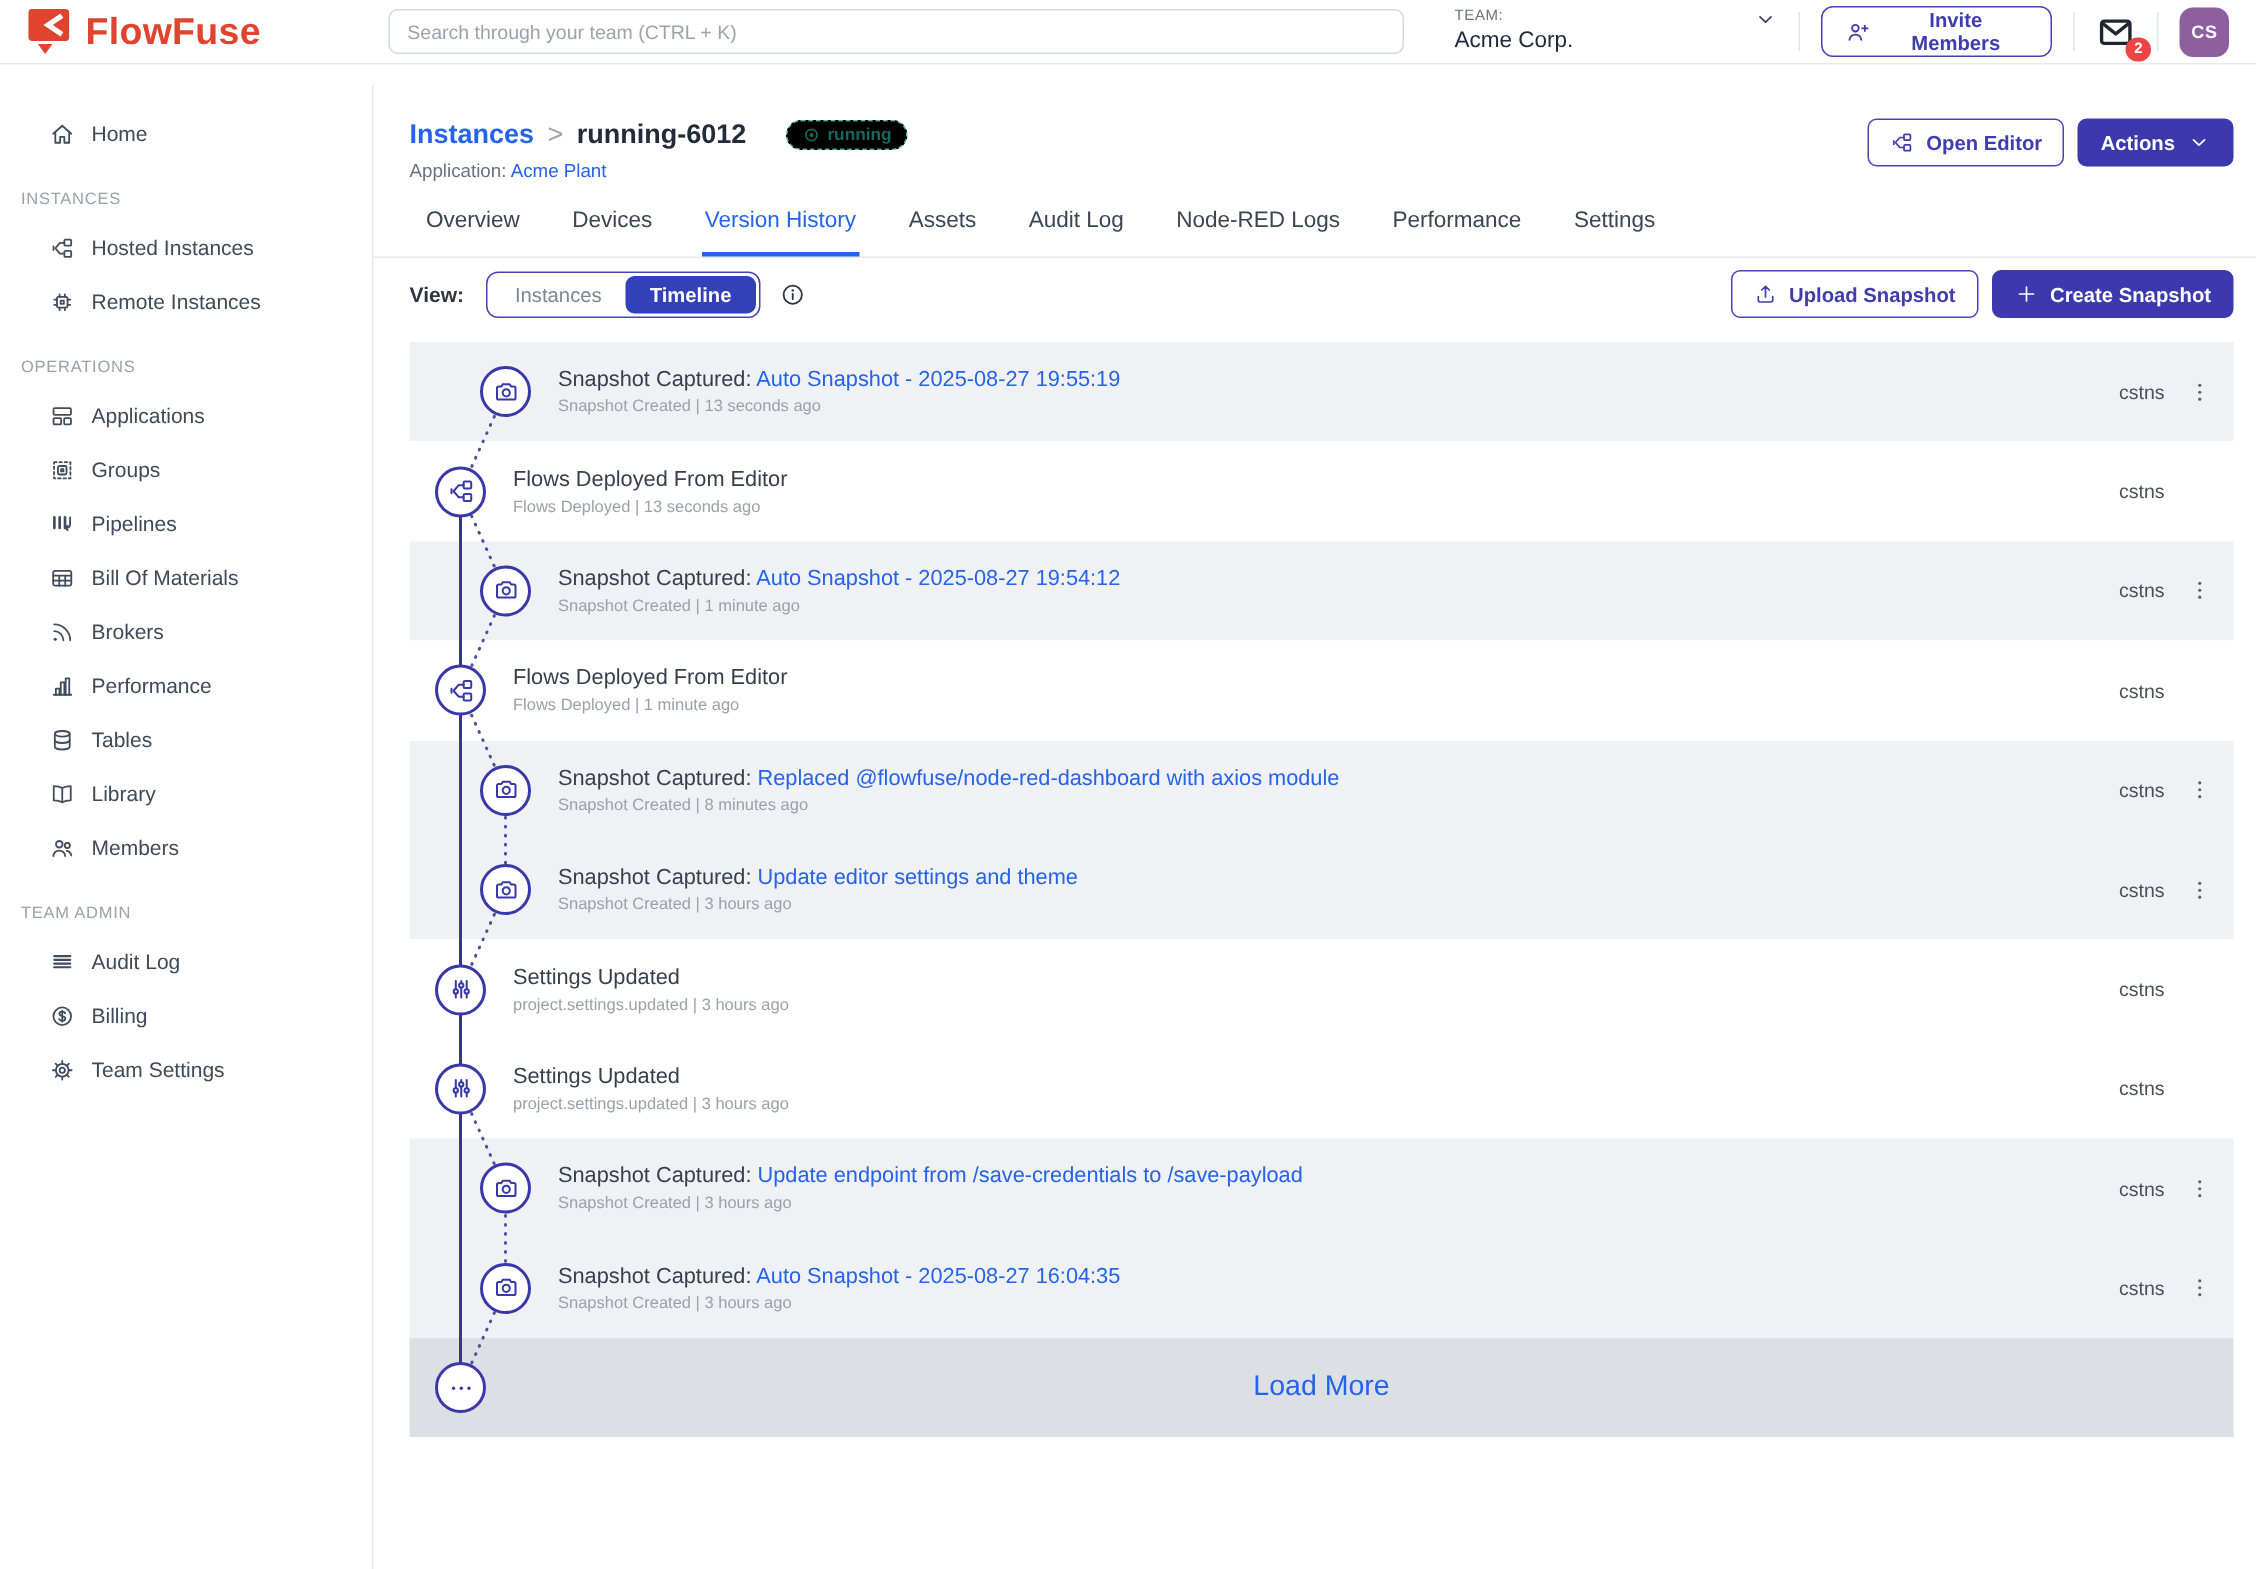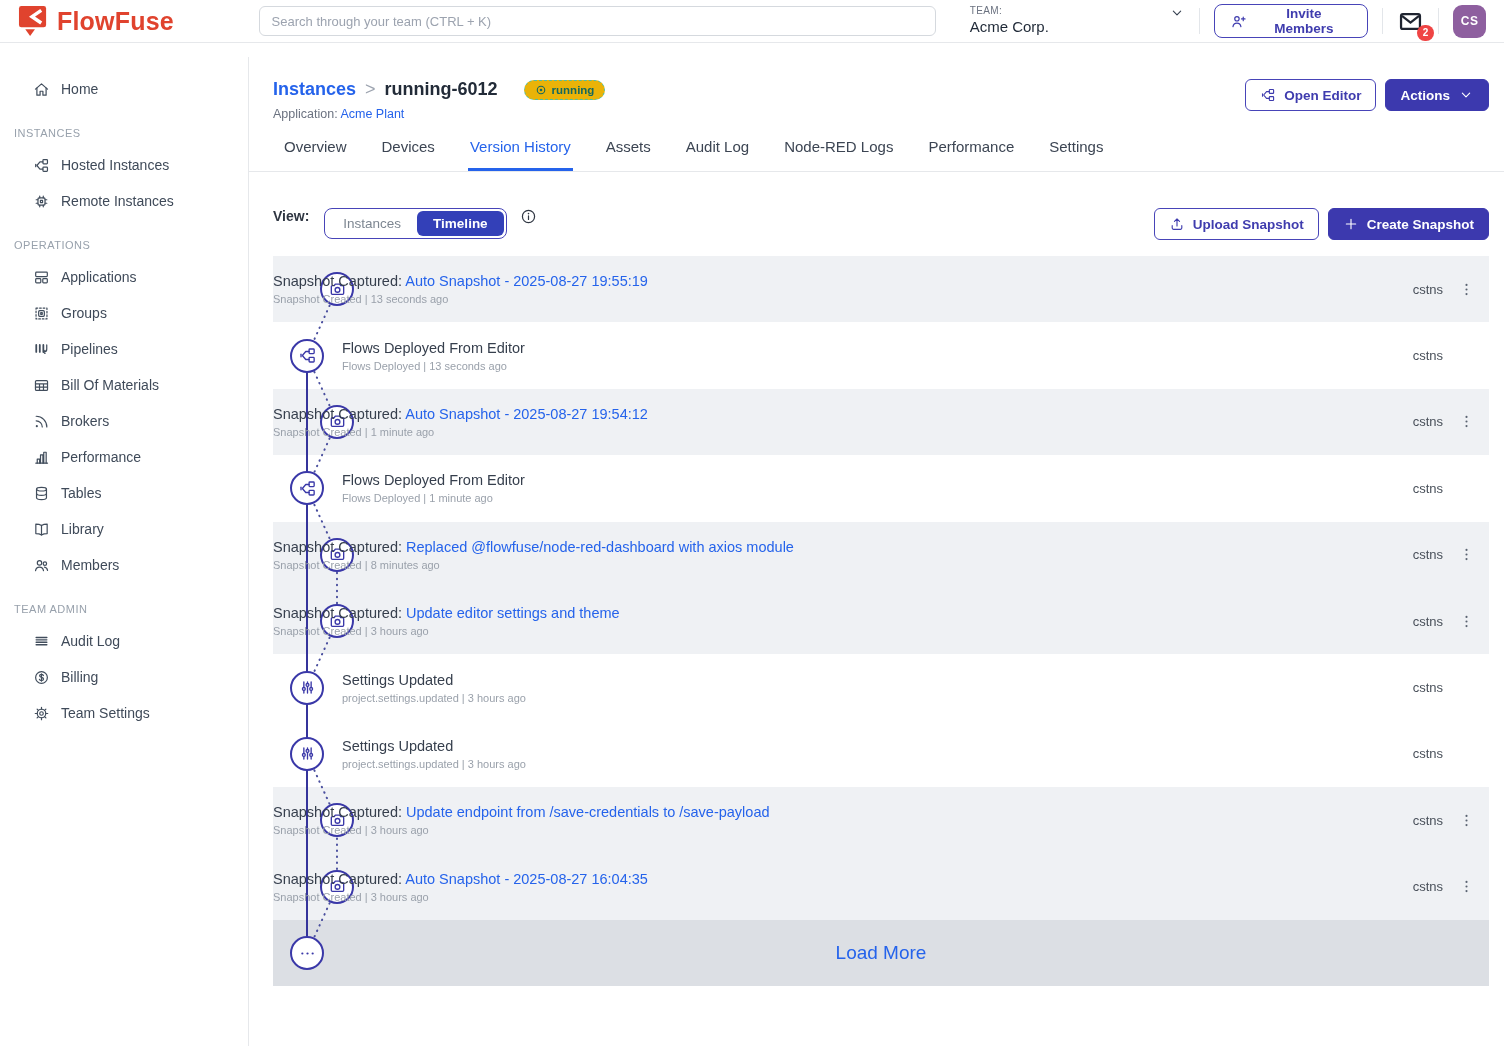--- a/index.html
+++ b/index.html
@@ -48,37 +48,37 @@
   .s-icon svg{width:17px;height:17px}
   .s-header{padding:20px 0 8px 14px;font-size:11px;letter-spacing:.5px;color:#98a1ac}
 
   
   .content{position:absolute;top:57px;left:249px;right:0;bottom:0;background:#fff}
   .head-row{display:flex;align-items:flex-start;padding:22px 15px 0 24px}
   .crumbs{font-size:18px;font-weight:700;display:flex;align-items:center}
   .crumb-link{color:var(--link);cursor:pointer}
   .crumb-sep{color:#9ca3af;margin:0 9px;font-weight:400}
   .crumb-cur{color:#222b38}
-  .badge{display:inline-flex;align-items:center;gap:5px;margin-left:26px;background:#eab308;
+  .badge{display:inline-flex;align-items:center;gap:5px;margin-left:26px;background:#000000;
          border:1px dashed #55BD9C;border-radius:999px;padding:3px 10px;font-size:11.5px;color:#15685D}
   .badge svg{width:12px;height:12px}
   .app-line{margin-top:7px;font-size:12.5px;color:#6b7280}
   .app-link{color:var(--link);cursor:pointer}
   .head-actions{margin-left:auto;display:flex;gap:9px}
   .btn{display:flex;align-items:center;gap:8px;height:32px;padding:0 14px;border-radius:6px;font-size:13.5px;
        font-weight:700;cursor:pointer;font-family:inherit;border:1px solid transparent}
   .btn svg{width:16px;height:16px}
   .btn-outline{background:#fff;border-color:#4744b8;color:#3F3CAE}
   .btn-solid{background:var(--accent);border-color:var(--accent);color:#fff}
 
   .tabs-wrap{margin-top:15px;border-bottom:1px solid var(--line);padding-left:33px;display:flex;gap:31px}
   .tab{font-size:15px;color:#3c4553;padding:2px 2px 13px;cursor:pointer;border-bottom:3px solid transparent}
   .tab.active{color:var(--link);border-bottom-color:var(--link)}
 
-  .toolbar{display:flex;align-items:flex-start;margin:36px 15px 0 24px}
+  .toolbar{display:flex;align-items:center;margin:8px 15px 0 24px}
   .view-label{font-size:14px;font-weight:700;color:#2f3642;margin-right:15px}
   .toggle{display:flex;border:1px solid #4744b8;border-radius:8px;background:#fff;padding:2px}
   .toggle-opt{font-size:13.5px;color:#7d8691;padding:5px 16px;border-radius:6px;cursor:pointer}
   .toggle-opt.active{background:var(--toggle);color:#fff;font-weight:600}
   .info{margin-left:13px;color:#2f3642;cursor:pointer}
   .info svg{width:17px;height:17px}
   .toolbar-actions{margin-left:auto;display:flex;gap:9px}
 
   
   .table{position:relative;margin:16px 15px 0 24px}
@@ -87,21 +87,21 @@
   .t-row.snap{background:var(--row-gray)}
   .t-row.load{background:var(--row-load)}
   .t-circle{position:absolute;top:50%;transform:translateY(-50%);width:34px;height:34px;border-radius:50%;
             background:#fff;border:2px solid #3A38A8;color:#3A38A8;display:flex;align-items:center;
             justify-content:center;z-index:1}
   .t-circle svg{width:19px;height:19px}
   .pos-main .t-circle{left:17px}
   .pos-snap .t-circle{left:47px}
   .t-body{display:flex;flex-direction:column;justify-content:center;z-index:1}
   .pos-main .t-body{margin-left:69px}
-  .pos-snap .t-body{}
+  .pos-snap .t-body{margin-left:99px}
   .t-title{font-size:14.5px;color:#363f4d}
   .t-title a{color:var(--link);text-decoration:none;cursor:pointer}
   .t-meta{font-size:11px;color:var(--muted);margin-top:4px}
   .t-user{margin-left:auto;font-size:13px;color:#49505a;z-index:1}
   .t-menu{width:46px;display:flex;justify-content:center;color:#596270;cursor:pointer;z-index:1}
   .t-menu svg{width:17px;height:17px}
   .t-menu.hidden{visibility:hidden}
   .load-link{position:absolute;left:0;right:0;text-align:center;font-size:19px;color:var(--link);cursor:pointer;z-index:1}
 </style>
 </head>

